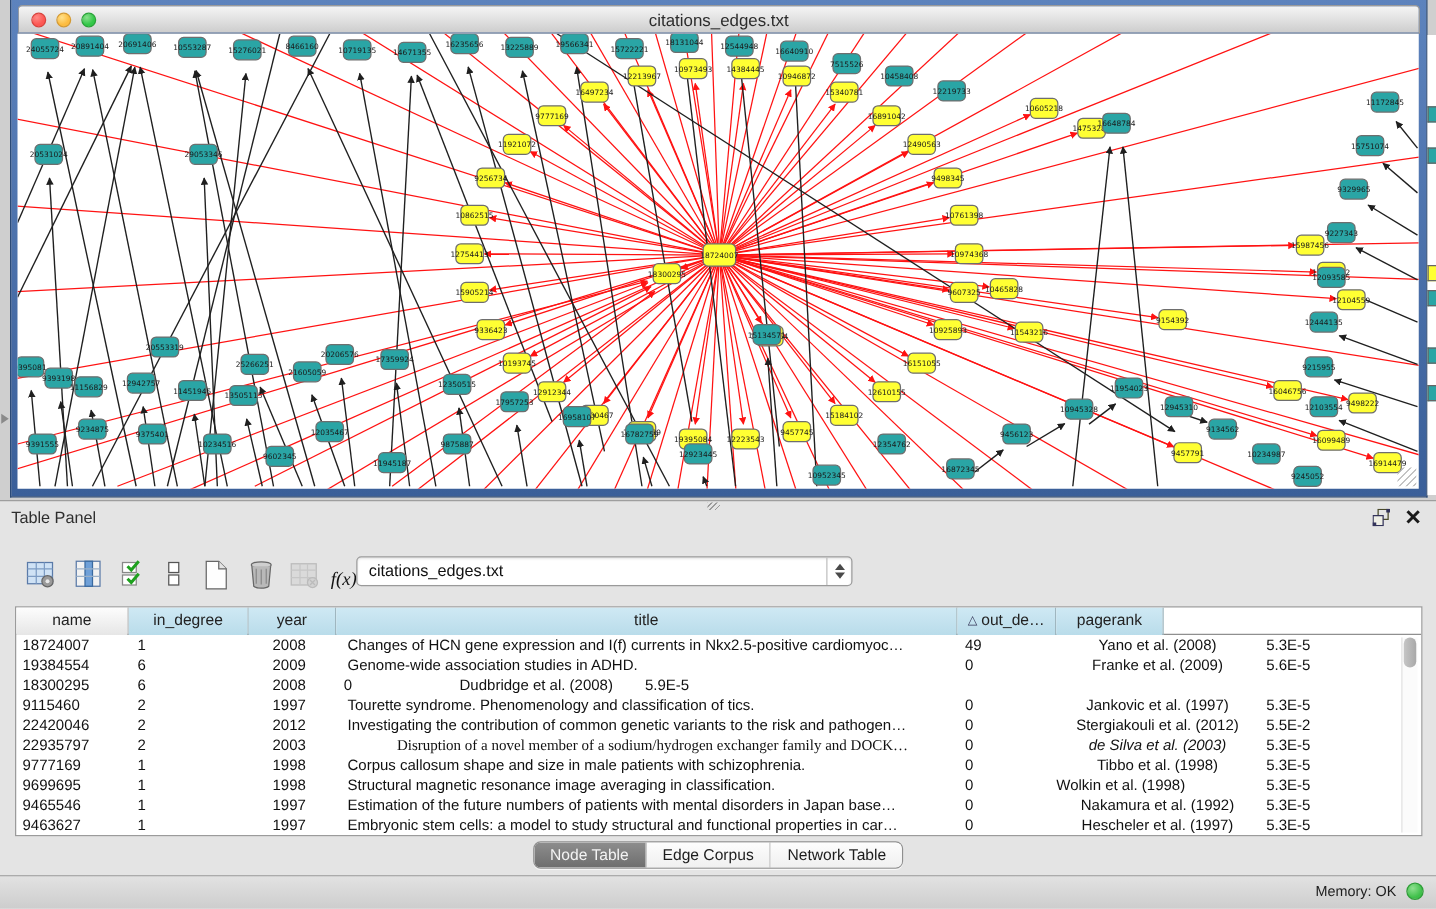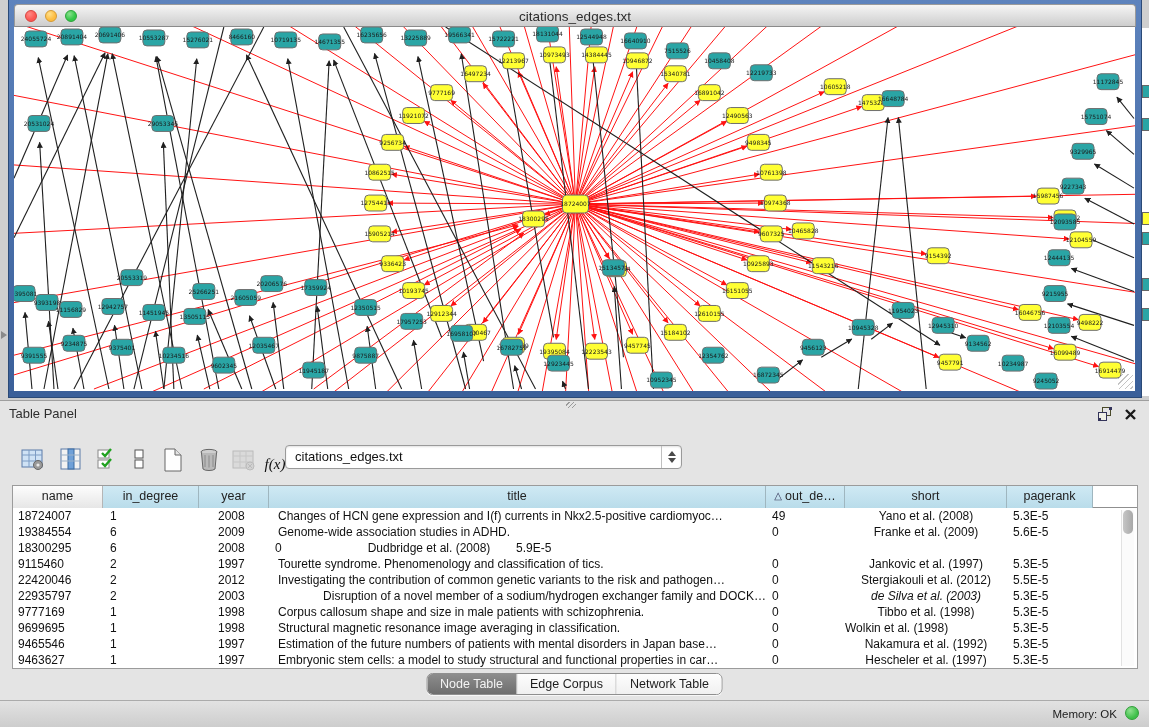--- a/index.html
+++ b/index.html
@@ -574,21 +574,20 @@
       </div>
     </div>
 
     <div class="tbl-wrap">
       <div class="tbl-head">
           <div class="th gray" style="width: 90px;">name</div>
           <div class="th blue" style="width: 96px;">in_degree</div>
           <div class="th blue" style="width: 70px;">year</div>
           <div class="th blue" style="width: 497px;">title</div>
           <div class="th blue" style="width: 79px;"><span class="sort-tri">△</span>out_de…</div>
-          <div class="th blue" style="width: 162px;">short</div>
           <div class="th blue" style="width: 86px;">pagerank</div>
         </div>
       <div class="tbl-body">
           <div class="tr">
             <div class="td" style="width: 90px; text-align: left; padding-left: 5px;">18724007</div>
             <div class="td" style="width: 96px; text-align: left; padding-left: 7px;">1</div>
             <div class="td" style="width: 70px; text-align: left; padding-left: 19px;">2008</div>
             <div class="td" style="width: 497px; text-align: left; padding-left: 9px;">Changes of HCN gene expression and I(f) currents in Nkx2.5-positive cardiomyoc…</div>
             <div class="td" style="width: 79px; text-align: left; padding-left: 6px;">49</div>
             <div class="td" style="width: 162px; text-align: center; padding-left: 0px;">Yano et al. (2008)</div>
@@ -620,27 +619,27 @@
             <div class="td" style="width: 162px; text-align: center; padding-left: 0px;">Jankovic et al. (1997)</div>
             <div class="td" style="width: 86px; text-align: left; padding-left: 6px;">5.3E-5</div>
           </div>
           <div class="tr">
             <div class="td" style="width: 90px; text-align: left; padding-left: 5px;">22420046</div>
             <div class="td" style="width: 96px; text-align: left; padding-left: 7px;">2</div>
             <div class="td" style="width: 70px; text-align: left; padding-left: 19px;">2012</div>
             <div class="td" style="width: 497px; text-align: left; padding-left: 9px;">Investigating the contribution of common genetic variants to the risk and pathogen…</div>
             <div class="td" style="width: 79px; text-align: left; padding-left: 6px;">0</div>
             <div class="td" style="width: 162px; text-align: center; padding-left: 0px;">Stergiakouli et al. (2012)</div>
-            <div class="td" style="width: 86px; text-align: left; padding-left: 6px;">5.5E-5</div>
+            <div class="td" style="width: 86px; text-align: left; padding-left: 6px;">5.5E-2</div>
           </div>
           <div class="tr">
             <div class="td" style="width: 90px; text-align: left; padding-left: 5px;">22935797</div>
             <div class="td" style="width: 96px; text-align: left; padding-left: 7px;">2</div>
             <div class="td" style="width: 70px; text-align: left; padding-left: 19px;">2003</div>
-            <div class="td" style="width: 497px; text-align: right; padding-left: 9px;">Disruption of a novel member of a sodium/hydrogen exchanger family and DOCK…</div>
+            <div class="td" style="width: 497px; text-align: center; padding-left: 9px; font-family: Liberation Serif, serif;">Disruption of a novel member of a sodium/hydrogen exchanger family and DOCK…</div>
             <div class="td" style="width: 79px; text-align: left; padding-left: 6px;">0</div>
             <div class="td" style="width: 162px; text-align: center; padding-left: 0px; font-style: italic;">de Silva et al. (2003)</div>
             <div class="td" style="width: 86px; text-align: left; padding-left: 6px;">5.3E-5</div>
           </div>
           <div class="tr">
             <div class="td" style="width: 90px; text-align: left; padding-left: 5px;">9777169</div>
             <div class="td" style="width: 96px; text-align: left; padding-left: 7px;">1</div>
             <div class="td" style="width: 70px; text-align: left; padding-left: 19px;">1998</div>
             <div class="td" style="width: 497px; text-align: left; padding-left: 9px;">Corpus callosum shape and size in male patients with schizophrenia.</div>
             <div class="td" style="width: 79px; text-align: left; padding-left: 6px;">0</div>

